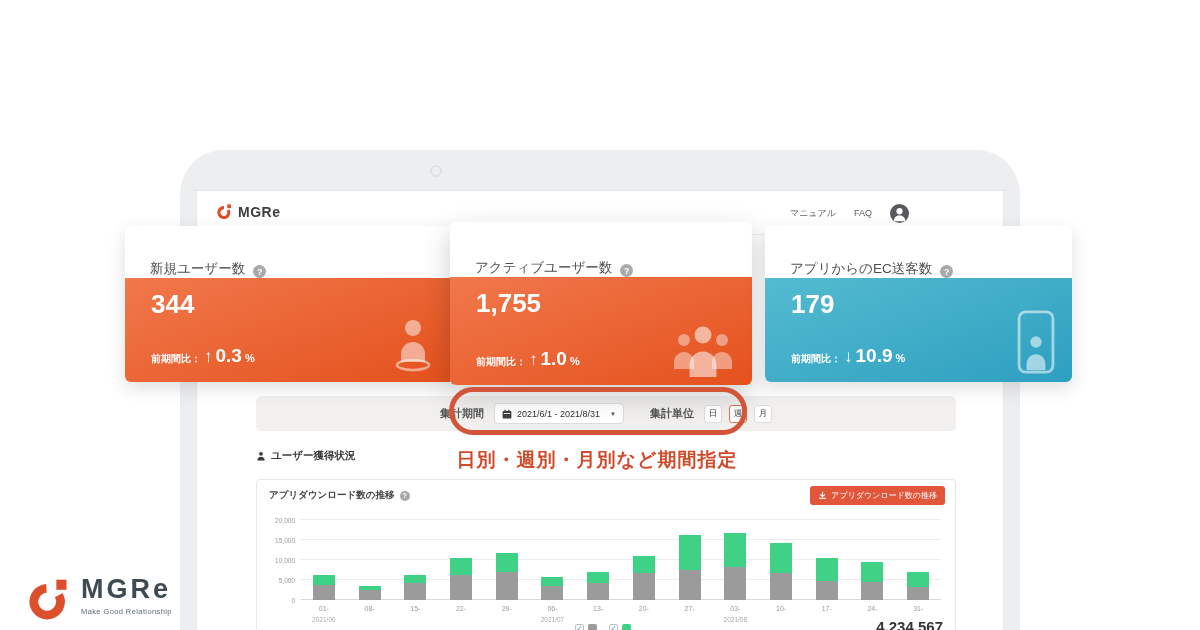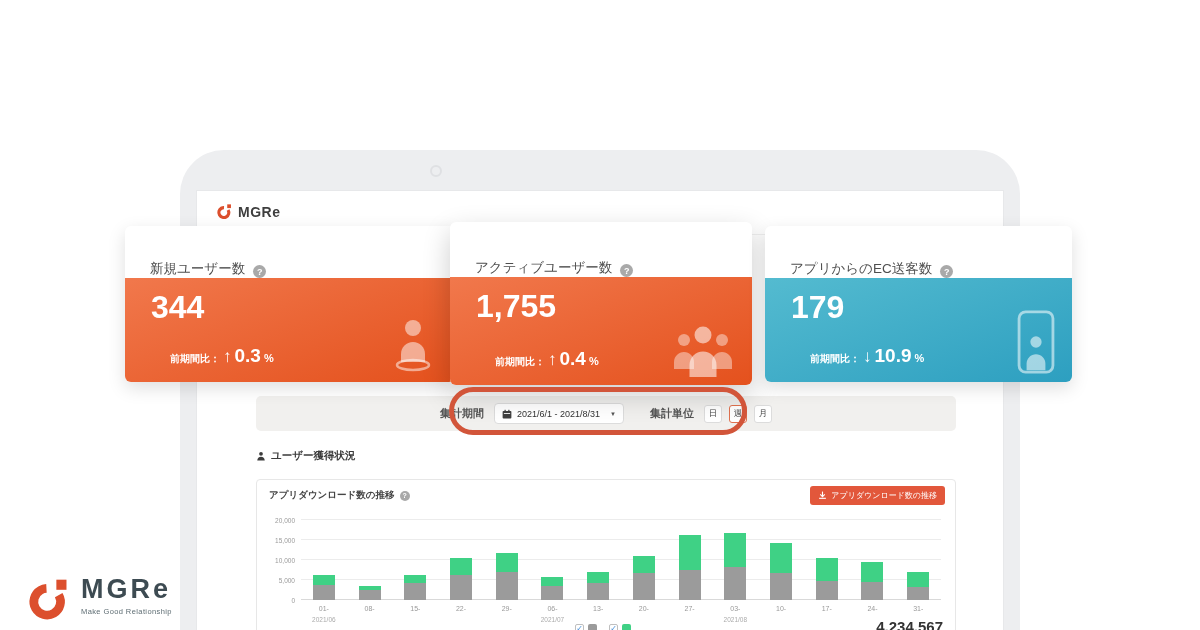--- a/index.html
+++ b/index.html
@@ -32,23 +32,23 @@
   .card-3 { left:765px; top:226px; width:307px; height:156px; box-shadow:0 6px 18px rgba(0,0,0,.13); }
   .card-head { height:52px; display:flex; align-items:flex-end; gap:8px; padding-left:25px; }
   .card-2 .card-head { height:55px; }
   .card-title { font-size:13.5px; color:#4e4e4e; }
   .qmark { width:13px; height:13px; border-radius:50%; background:#a9a9a9; color:#fff;
            font-size:9px; font-weight:700; display:flex; align-items:center; justify-content:center; cursor:pointer; }
   .card-body { position:absolute; left:0; right:0; bottom:0; }
   .card-1 .card-body { top:52px; } .card-3 .card-body { top:52px; } .card-2 .card-body { top:55px; }
   .body-orange { background:linear-gradient(160deg,#f1784c 0%,#e4511d 100%); }
   .body-teal   { background:linear-gradient(160deg,#54bbd0 0%,#2d9fc0 100%); }
-  .card-value { position:absolute; left:26px; top:11px; font-size:32px; font-weight:700; color:#fff;text-align:right; }
+  .card-value { position:absolute; left:26px; top:11px; font-size:26px; font-weight:700; color:#fff;text-align:right; }
   .card-compare { position:absolute; left:26px; bottom:15px; color:#fff; display:flex; align-items:baseline; gap:3px; }
-  .cmp-label { font-size:10px; font-weight:600;margin-left:19px; }
+  .cmp-label { font-size:10px; font-weight:600; }
   .cmp-arrow { font-size:17px; font-weight:700; }
   .cmp-value { font-size:19px; font-weight:700; }
   .cmp-unit  { font-size:11px; font-weight:700; }
   .card-icon { position:absolute; right:16px; bottom:8px; }
 
   
   .toolbar { position:absolute; left:59px; top:205px; width:700px; height:35px; background:#f1f0ee;
              border-radius:5px; display:flex; align-items:center; justify-content:center; gap:10px; }
   .tb-label { font-size:11px; font-weight:700; color:#555; }
   .datebox { width:130px; height:21px; background:#fff; border:1px solid #dcdcdc; border-radius:4px;
@@ -116,20 +116,29 @@
   <div class="screen">
 
     <div class="app-header">
       <div class="app-logo">
         <svg width="17" height="17" viewBox="0 0 50 50">
           <circle cx="23" cy="28" r="14.5" fill="none" stroke="#dc4f2d" stroke-width="9.5" stroke-dasharray="74.7 100" transform="rotate(-30 23 28)"></circle>
           <rect x="33" y="4" width="11" height="11" fill="#dc4f2d"></rect>
         </svg>
         <span class="app-logo-text">MGRe</span>
       </div>
+      <div class="app-nav">
+        <span class="nav-link">マニュアル</span>
+        <span class="nav-link">FAQ</span>
+        <svg width="19" height="19" viewBox="0 0 16 16" style="cursor:pointer">
+          <circle cx="8" cy="8" r="8" fill="#58595c"></circle>
+          <circle cx="8" cy="6" r="2.6" fill="#fff"></circle>
+          <path d="M3 14.5a5 5 0 0 1 10 0z" fill="#fff"></path>
+        </svg>
+      </div>
     </div>
 
     <div class="toolbar">
       <span class="tb-label">集計期間</span>
       <div class="datebox">
         <svg width="10" height="10" viewBox="0 0 16 16">
           <rect x="1" y="3" width="14" height="12" rx="1.5" fill="#3f3f3f"></rect>
           <rect x="4" y="1" width="2" height="4" rx=".5" fill="#3f3f3f"></rect>
           <rect x="10" y="1" width="2" height="4" rx=".5" fill="#3f3f3f"></rect>
           <rect x="3" y="6.5" width="10" height="1.4" fill="#fff"></rect>
@@ -329,21 +338,21 @@
   <div class="card card-2">
     <div class="card-head">
       <span class="card-title">アクティブユーザー数</span>
       <span class="qmark">?</span>
     </div>
     <div class="card-body body-orange">
       <div class="card-value">1,755</div>
       <div class="card-compare">
         <span class="cmp-label">前期間比：</span>
         <span class="cmp-arrow">↑</span>
-        <span class="cmp-value">0.4</span>
+        <span class="cmp-value">1.0</span>
         <span class="cmp-unit">%</span>
       </div>
       <svg class="card-icon" width="66" height="54" viewBox="0 0 66 54">
         <g fill="rgba(255,255,255,0.42)">
           <circle cx="14" cy="17" r="6"></circle>
             <path d="M4 39c0-5.5 4.5-10 10-10s10 4.5 10 10v7H4z"></path>
           <circle cx="52" cy="17" r="6"></circle>
             <path d="M42 39c0-5.5 4.5-10 10-10s10 4.5 10 10v7H42z"></path>
         </g>
         <g fill="rgba(255,255,255,0.55)">
@@ -371,20 +380,21 @@
         <rect x="2" y="2" width="36" height="64" rx="7" fill="none" stroke="rgba(255,255,255,0.55)" stroke-width="3"></rect>
         <g fill="rgba(255,255,255,0.55)">
           <circle cx="20" cy="34" r="6"></circle>
           <path d="M10 57c0-5.5 4.5-10 10-10s10 4.5 10 10v7H10z"></path>
         </g>
       </svg>
     </div>
   </div>
 
   <div class="marker"></div>
+  <div class="marker-text">日別・週別・月別など期間指定</div>
 
   <div class="brand">
     <svg width="46" height="46" viewBox="0 0 50 50">
       <circle cx="23" cy="28" r="14.5" fill="none" stroke="#dc4f2d" stroke-width="9.5" stroke-dasharray="74.7 100" transform="rotate(-30 23 28)"></circle>
       <rect x="33" y="4" width="11" height="11" fill="#dc4f2d"></rect>
     </svg>
     <div>
       <div class="brand-name">MGRe</div>
       <div class="brand-tag">Make Good Relationship</div>
     </div>

